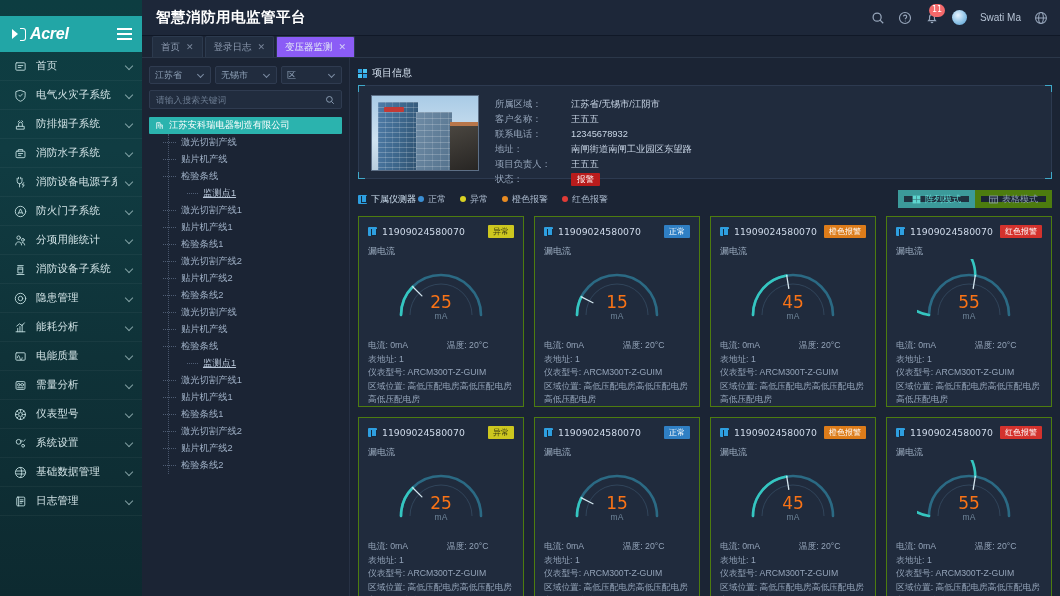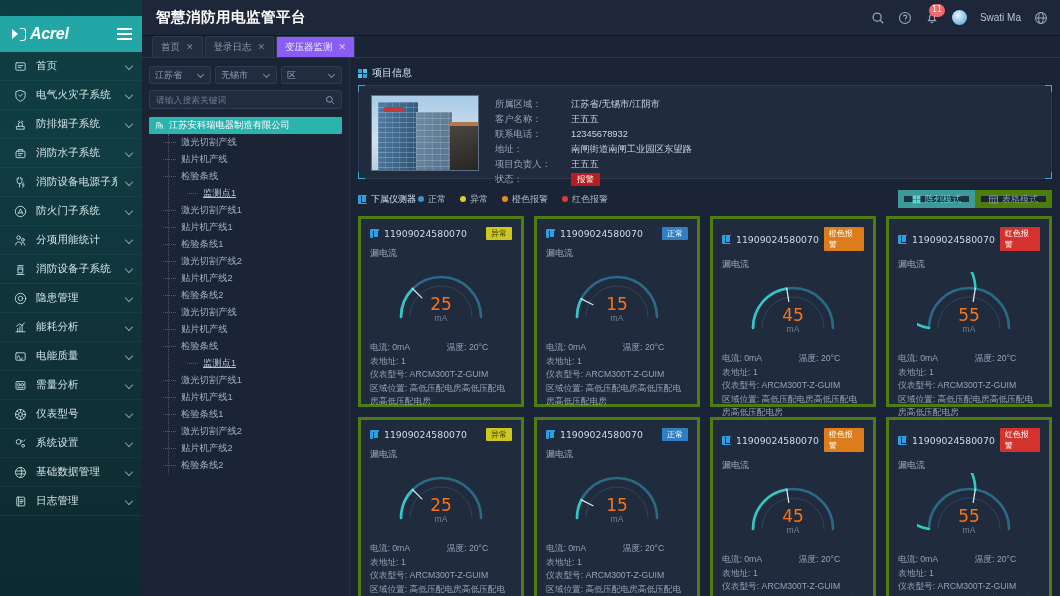--- a/index.html
+++ b/index.html
@@ -244,21 +244,21 @@
     font-size: 9px; color: #8c9cb1; border: 6px solid #4d7c0f; cursor: pointer;
   }
   .mbtn.active { color: #5fd6d0; border-color: #3c9a9a; background: #1f3240; }
   .mbtn .gi { width: 9px; height: 9px; display: block; }
   .mbtn .gi svg { width: 9px; height: 9px; display: block; }
 
   .cards {
     display: grid; grid-template-columns: repeat(4, 1fr); gap: 10px;
   }
   .card {
-    background: #202b3d; border: 3px solid #4d7c0f; height: 191px;
+    background: #202b3d; border: 1px solid #4d7c0f; height: 191px;
     padding: 8px 9px; position: relative;
   }
   .card-head { display: flex; align-items: center; gap: 5px; }
   .card-head .dev-icon {
     width: 9px; height: 9px; background: #2e9fe0; border-radius: 1px; position: relative; flex: 0 0 9px;
   }
   .card-head .dev-icon:after {
     content: ""; position: absolute; left: 2.5px; top: 1.5px; width: 4px; height: 6px;
     border: 1px solid #16293c; border-top: none;
   }

